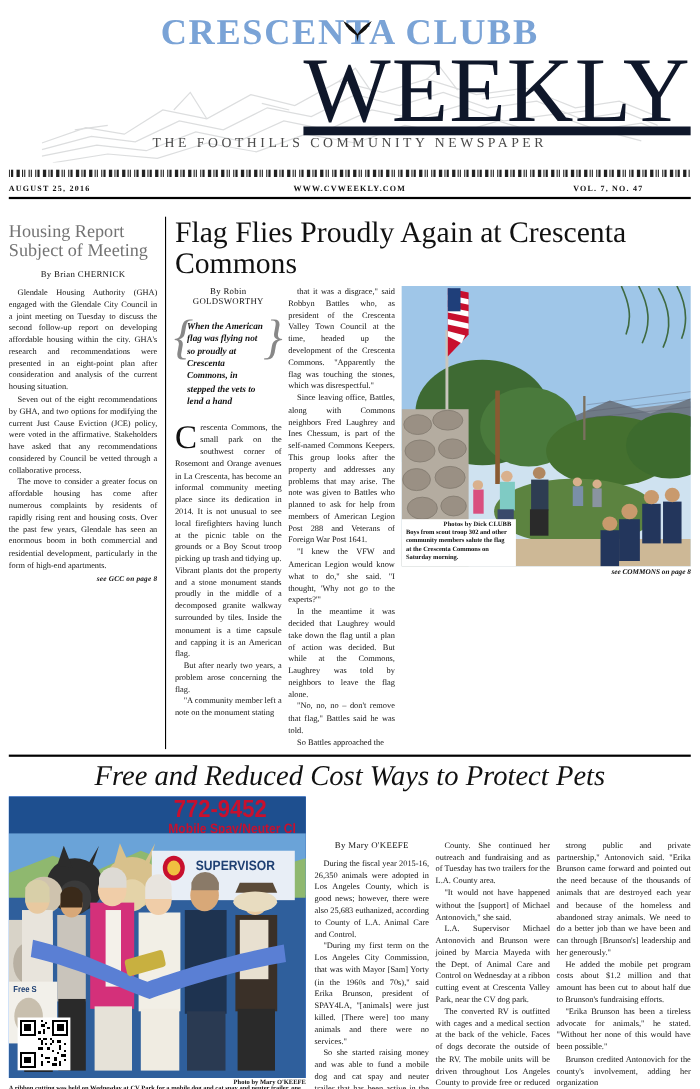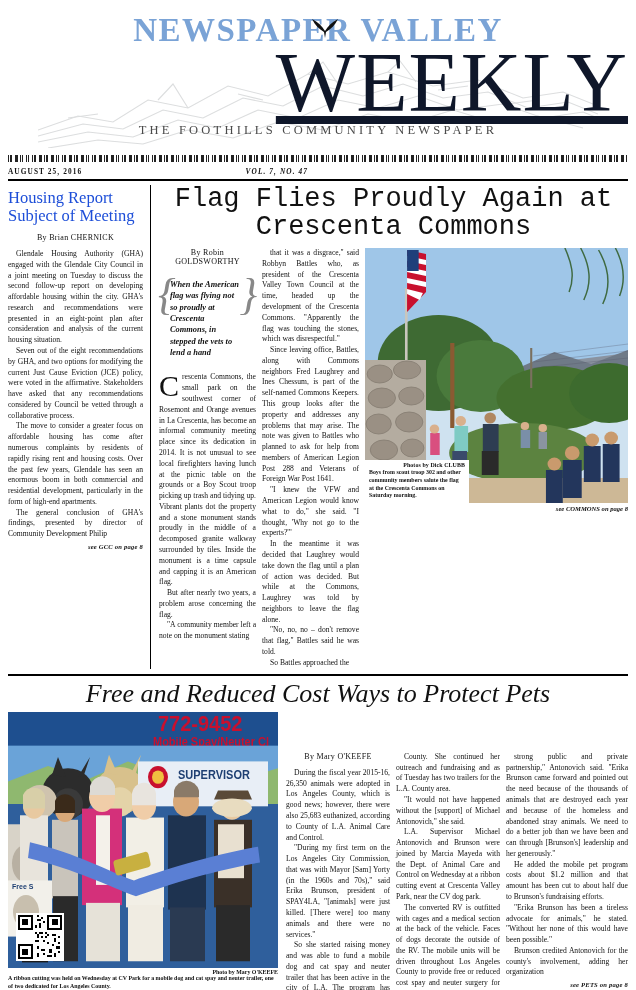--- a/index.html
+++ b/index.html
@@ -36,56 +36,56 @@
     font-size:12.5px; letter-spacing:3.2px; color:#4a4a4a;
     margin-top:2px; font-family:"Liberation Serif", serif;
   }
   .bird { position:absolute; left:50%; margin-left:-8px; top:16px; z-index:3; }
 
   
   .barcode-strip { height:7px; margin:6px 0 0 0; overflow:hidden; }
   .datebar {
     display:flex; align-items:center;
     border-bottom:2.4px solid #000;
-    padding:1px 0 3px 0; margin-bottom:4px;
+    padding:1px 0 3px 0; margin-bottom:16px;
     font-family:"Liberation Serif", serif;
     font-size:7.3px; font-weight:bold; letter-spacing:1.1px;
   }
   .datebar .dl { width:150px; }
   .datebar .dc { flex:1; text-align:center; }
-  .datebar .dr { width:150px; text-align:right;font-style:italic; }
+  .datebar .dr { width:150px; text-align:center; }
 
   
   .top-wrap { display:flex; margin-top:4px; }
   .col-left { width:143px; padding-right:7px; border-right:1.2px solid #000; }
   .col-right { flex:1; padding-left:8px; }
 
   .hl-left {
     font-size:16.5px; line-height:1.12; font-weight:normal;
     font-family:"Liberation Serif", serif;
-    margin:4px 0 7px 0; color:#1d4ed8;
+    margin:4px 0 7px 0; color:#737373;
   }
   .byline {
     text-align:center; font-size:8px; font-weight:normal;
     letter-spacing:.3px; margin-bottom:7px; font-family:"Liberation Serif", serif;
   }
   .body-txt {
     font-size:7.6px; line-height:1.42; text-align:justify;
     font-family:"Liberation Serif", serif; hyphens:auto;
   }
   .body-txt p { margin:0; text-indent:8px; }
   .jumpline {
     text-align:right; font-size:6.6px; font-weight:bold;
     font-style:italic; margin-top:3px; letter-spacing:.2px;
   }
 
   
   .hl-main {
-    text-align:center; font-size:27px; line-height:1.02;
-    font-family:Liberation Mono, monospace; font-weight:normal;
+    text-align:left; font-size:27px; line-height:1.02;
+    font-family:Liberation Serif, serif; font-weight:normal;
     margin:1px 0 7px 0;
   }
   .flag-grid { display:flex;justify-content:flex-end; }
   .fc1 { width:103px; padding-right:6px; }
   .fc2 { width:103px; padding-right:6px; }
   .fc3 { flex:1; position:relative; }
 
   .pullquote {
     position:relative; font-style:italic; font-size:8.4px; line-height:1.35;
     padding:6px 13px 6px 11px; margin:4px 0 8px 0; font-weight:bold;
@@ -135,21 +135,21 @@
       <g fill="none" stroke="#b9bcbe" stroke-width="1.1">
         <path d="M0 74 L40 60 L75 66 L110 44 L150 52 L190 30 L230 40 L270 18 L310 28 L350 16 L395 30 L440 24 L485 42 L525 36 L560 50"></path>
         <path d="M0 80 L45 68 L85 73 L125 54 L165 62 L205 42 L245 50 L285 30 L325 40 L365 28 L405 42 L450 36 L490 52 L530 46 L560 58"></path>
         <path d="M0 86 L50 76 L95 81 L140 64 L180 72 L220 54 L260 62 L300 44 L340 52 L380 40 L420 54 L465 48 L505 62 L545 56 L560 62"></path>
         <path d="M10 92 L60 84 L105 88 L150 74 L195 82 L240 66 L285 74 L330 58 L375 66 L415 54 L455 66 L500 60 L545 72"></path>
         <path d="M120 44 L135 28 L150 52 M270 18 L285 6 L300 28 M350 16 L362 5 L378 26"></path>
         <path d="M30 62 L60 58 M200 38 L225 44 M400 34 L430 30 M470 48 L500 44"></path>
       </g>
     </svg>
 
-    <div class="mh-top">NEWSPAPER VALLEY</div>
+    <div class="mh-top">CRESCENTA CLUBB</div>
 
     <svg class="bird" width="30" height="24" viewBox="0 0 30 24">
       <path d="M2 3 C8 6 12 10 15 15 C18 10 22 6 28 3 C25 9 21 13 16 16 L15 22 L14 16 C9 13 5 9 2 3 Z" fill="#111"></path>
     </svg>
 
     <div class="mh-main">WEEKLY</div>
     <div class="mh-sub">THE FOOTHILLS COMMUNITY NEWSPAPER</div>
   </div>
 
   
@@ -319,34 +319,34 @@
         <rect x="601" y="0" width="3" height="7"></rect>
         <rect x="606" y="0" width="1" height="7"></rect>
         <rect x="608" y="0" width="2" height="7"></rect>
         <rect x="613" y="0" width="3" height="7"></rect>
         <rect x="618" y="0" width="1" height="7"></rect>
       </g>
   </svg>
 
   <div class="datebar">
     <div class="dl">AUGUST 25, 2016</div>
+    <div class="dc">WWW.CVWEEKLY.COM</div>
     <div class="dr">VOL. 7, NO. 47</div>
   </div>
 
   
   <div class="top-wrap">
 
     <div class="col-left">
       <div class="hl-left">Housing Report Subject of Meeting</div>
       <div class="byline">By Brian CHERNICK</div>
       <div class="body-txt">
         <p>Glendale Housing Authority (GHA) engaged with the Glendale City Council in a joint meeting on Tuesday to discuss the second follow-up report on developing affordable housing within the city. GHA's research and recommendations were presented in an eight-point plan after consideration and analysis of the current housing situation.</p>
         <p>Seven out of the eight recommendations by GHA, and two options for modifying the current Just Cause Eviction (JCE) policy, were voted in the affirmative. Stakeholders have asked that any recommendations considered by Council be vetted through a collaborative process.</p>
         <p>The move to consider a greater focus on affordable housing has come after numerous complaints by residents of rapidly rising rent and housing costs. Over the past few years, Glendale has seen an enormous boom in both commercial and residential development, particularly in the form of high-end apartments.</p>
-        <p>The general conclusion of GHA's findings, presented by director of Community Development Philip</p>
       </div>
       <div class="jumpline">see GCC on page 8</div>
     </div>
 
     <div class="col-right">
       <div class="hl-main">Flag Flies Proudly Again at Crescenta Commons</div>
 
       <div class="flag-grid">
 
         <div class="fc1">

